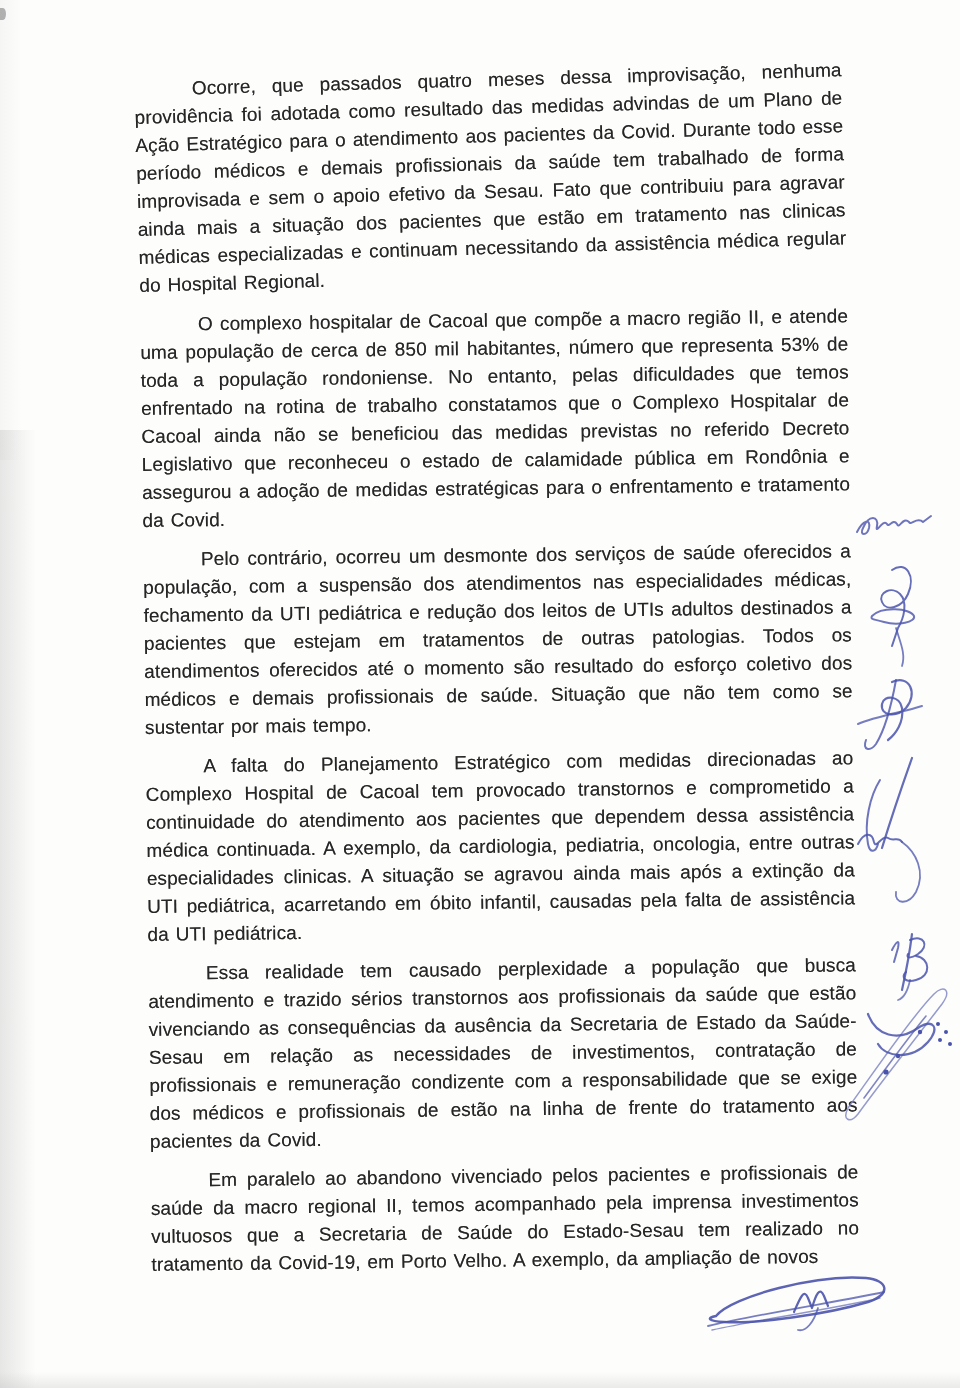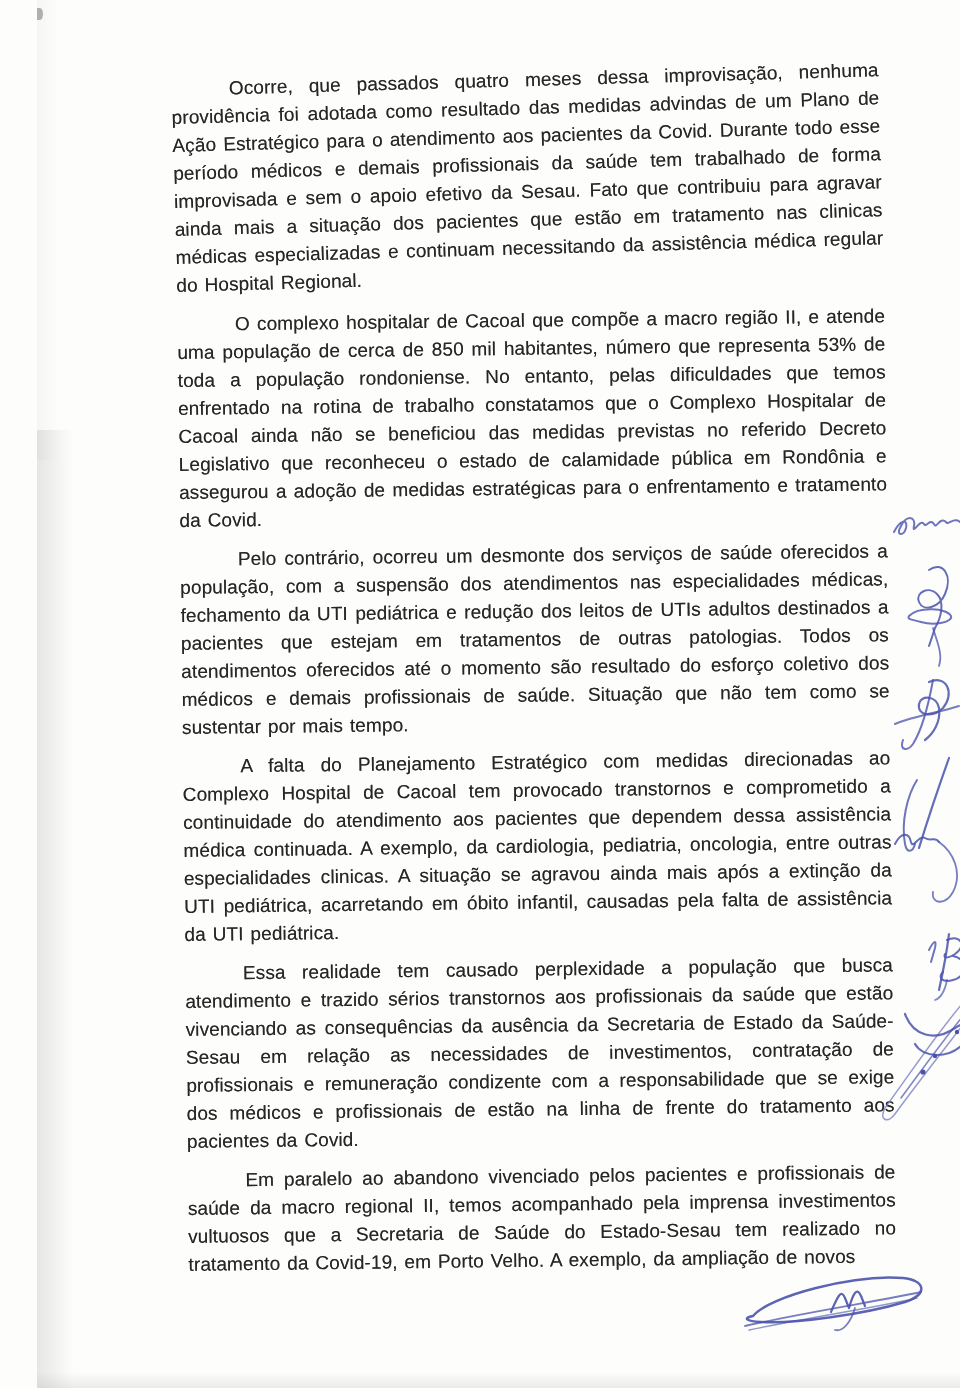--- a/index.html
+++ b/index.html
@@ -4,21 +4,21 @@
 <style>
   html, body { margin: 0; padding: 0; }
   body {
     width: 960px; height: 1388px;
     background: #fdfdfc;
     position: relative;
     overflow: hidden;
     font-family: "Liberation Sans", "DejaVu Sans", sans-serif;
   }
   .page {
-    position: absolute; inset: 0; margin-left: 37px;
+    position: absolute; inset: 0;
   }
   .text-column {
     position: absolute;
     left: 137px; top: 76px;
     width: 708px;
     transform: rotate(-0.7deg);
     transform-origin: 0 0;
     color: #262626;
   }
   .text-column p {

